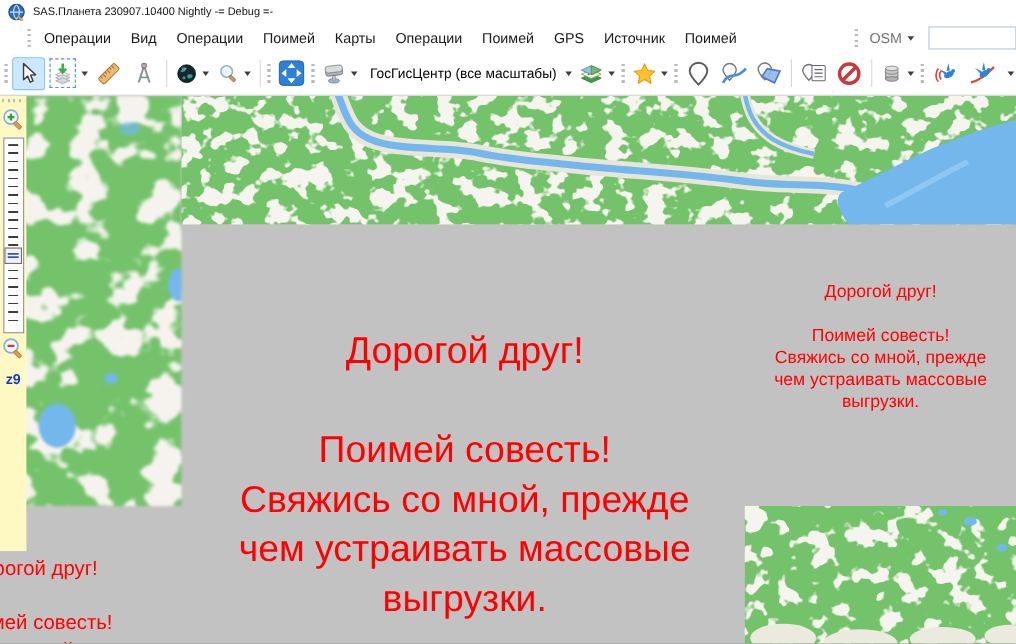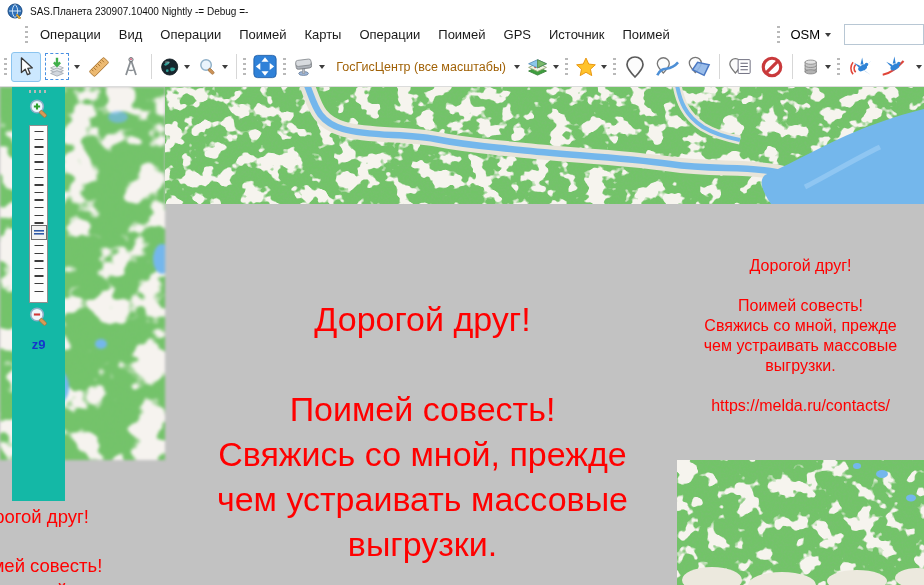--- a/index.html
+++ b/index.html
@@ -11,51 +11,51 @@
   .titlebar{height:22px;display:flex;align-items:center;padding-left:7px;background:#fff;}
   .titlebar .app-ico{width:16px;height:16px;margin-right:7px;flex:0 0 auto;}
   .titlebar .title{font-size:10px;color:#111;white-space:nowrap;}
   
   .menubar{height:25px;display:flex;align-items:center;background:#fff;position:relative;padding-left:23px;}
   .grip-v{width:3px;height:18px;margin:0 3px 0 2px;
     background:repeating-linear-gradient(to bottom,#b9b9b9 0 2px,transparent 2px 5px);}
   .menu-item{font-size:13px;padding:3px 9px;border-radius:2px;cursor:default;white-space:nowrap;}
   .menubar-right{margin-left:auto;display:flex;align-items:center;height:100%;}
   .osm-btn{display:flex;align-items:center;font-size:13px;padding:3px 7px;background:none;border:none;
-    font-family:inherit;color:#000000;}
+    font-family:inherit;color:#737373;}
   .caret{width:0;height:0;border-left:3.5px solid transparent;border-right:3.5px solid transparent;
     border-top:4.5px solid #3d3d3d;margin-left:5px;display:inline-block;}
   .search-input{width:70px;height:19px;border:1px solid #b8c7d4;margin-left:6px;font-size:12px;
     padding:0 4px;outline:none;}
   
   .toolbar{height:39px;display:flex;align-items:center;padding:0 2px;background:#fff;
     border-bottom:1px solid #dcdcdc;overflow:hidden;}
   .tbtn{height:30px;min-width:30px;display:flex;align-items:center;justify-content:center;
     border:1px solid transparent;border-radius:3px;background:none;padding:0 2px;margin:0 1px;
     font-family:inherit;}
   .tbtn.selected{background:#cce8ff;border-color:#8bc4ef;}
-  .tbtn .lbl{font-size:12.5px;margin:0 3px 0 5px;white-space:nowrap;color:#a16207;}
+  .tbtn .lbl{font-size:12.5px;margin:0 3px 0 5px;white-space:nowrap;color:#000000;}
   .tsep{width:1px;height:25px;background:#d7d7d7;margin:0 4px;flex:0 0 auto;}
   .sel-box{width:25px;height:25px;border:1.5px dashed #4a90e2;display:flex;align-items:center;justify-content:center;}
   
   .map{position:relative;width:924px;height:499px;background:#c2c2c2;overflow:hidden;}
   .tile{position:absolute;z-index:2;}
   .tile svg{display:block;}
   .blurry{filter:blur(1.6px);}
   .msg{position:absolute;z-index:3;text-align:center;color:#ff0000;}
   .msg .ln{white-space:nowrap;}
   .msg-center{left:165px;top:210px;width:515px;font-size:34px;}
   .msg-center .ln{height:45px;line-height:45px;}
   .msg-right{left:677px;top:169px;width:247px;font-size:16px;}
   .msg-right .ln{height:20px;line-height:20px;}
   .msg-bl-clip{position:absolute;left:0;top:373px;width:165px;height:126px;overflow:hidden;z-index:3;}
   .msg-bl{position:absolute;left:-98px;top:45px;width:256px;text-align:center;color:#ff0000;font-size:18.5px;}
   .msg-bl .ln{height:24.5px;line-height:24.5px;white-space:nowrap;}
   
-  .zoomdock{position:absolute;left:12px;top:0;width:53px;height:414px;background:#14b8a6;z-index:10;}
+  .zoomdock{position:absolute;left:0;top:0;width:24px;height:414px;background:#fef9c3;z-index:10;}
   .grip-h{width:20px;height:3px;margin:3px auto 4px auto;
     background:repeating-linear-gradient(to right,#b9b9b9 0 2px,transparent 2px 5px);}
   .zbtn{display:block;width:24px;height:24px;margin:2px auto;background:none;border:none;padding:0;}
   .zslider{position:relative;width:17px;height:176px;margin:4px auto 2px auto;background:#fdfdfd;
     border:1px solid #8f8f8f;}
   .zticks{position:absolute;left:50%;transform:translateX(-50%);top:5px;bottom:5px;width:9px;
     background:repeating-linear-gradient(to bottom,#3c3c3c 0 1.4px,transparent 1.4px 7.6px);}
   .zhandle{position:absolute;left:0.5px;width:14px;height:13px;top:99px;background:#f2f2f2;
     border:1px solid #6f6f6f;
     background-image:linear-gradient(#2f5aa8,#2f5aa8),linear-gradient(#2f5aa8,#2f5aa8);
@@ -379,21 +379,20 @@
     </div>
 
     <div class="msg msg-right">
       <div class="ln">Дорогой друг!</div>
       <div class="ln"></div>
       <div class="ln">Поимей совесть!</div>
       <div class="ln">Свяжись со мной, прежде</div>
       <div class="ln">чем устраивать массовые</div>
       <div class="ln">выгрузки.</div>
       <div class="ln"></div>
-      <div class="ln">https://melda.ru/contacts/</div>
     </div>
 
     <div class="msg-bl-clip">
       <div class="msg-bl">
         <div class="ln">Дорогой друг!</div>
         <div class="ln"></div>
         <div class="ln">Поимей совесть!</div>
         <div class="ln">Свяжись со мной, прежде</div>
       </div>
     </div>

